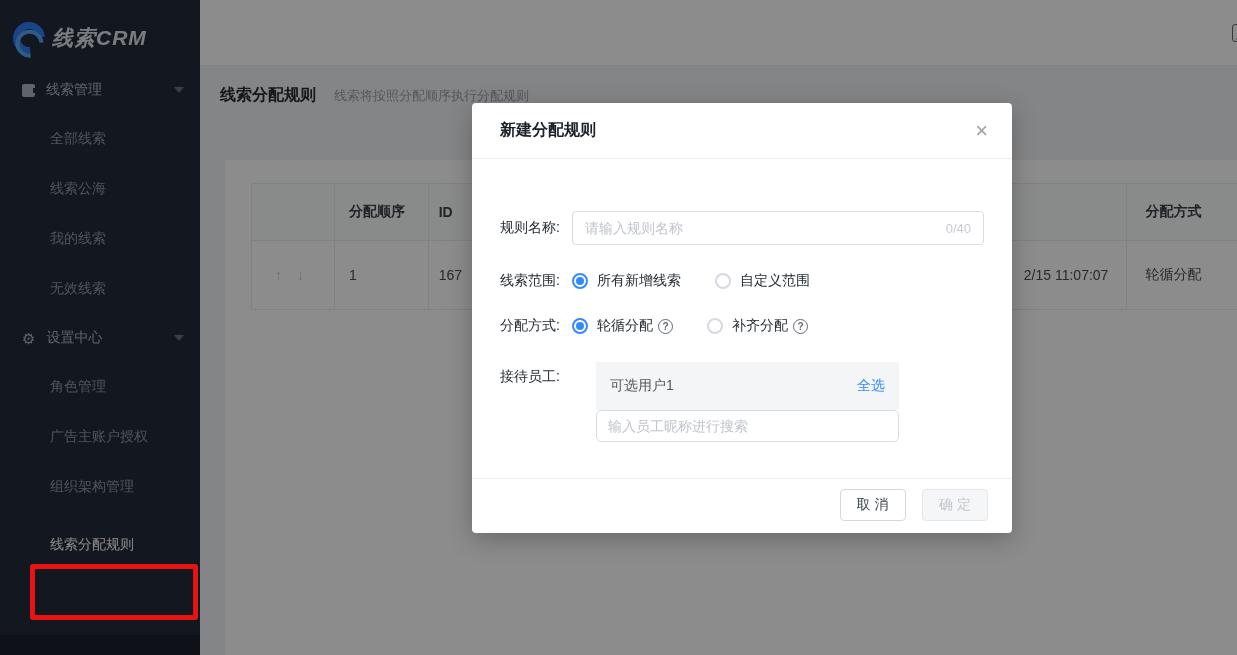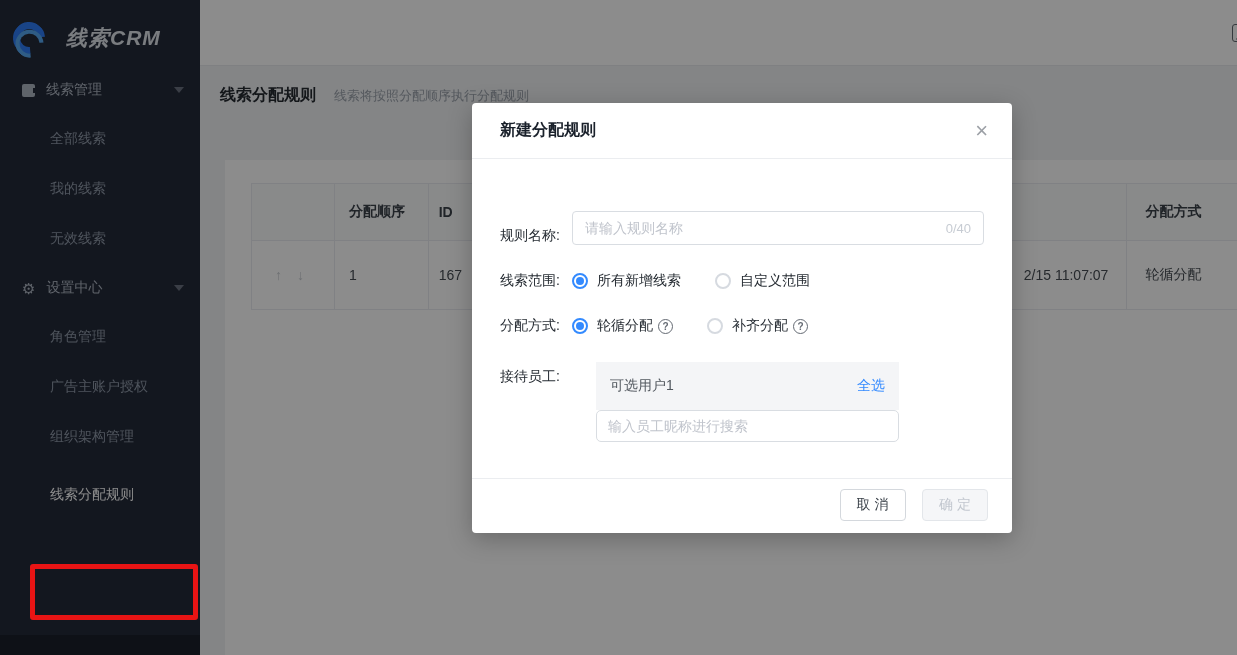--- a/index.html
+++ b/index.html
@@ -2,21 +2,21 @@
 <html><head>
 <meta charset="utf-8">
 <style>
   * { margin:0; padding:0; box-sizing:border-box; }
   html,body { width:1237px; height:655px; overflow:hidden; }
   body { position:relative; background:#f0f2f5; font-family:"Liberation Sans","DejaVu Sans",sans-serif; }
 
   
   .sidebar { position:absolute; left:0; top:0; width:200px; height:655px; background:#242b3a; z-index:10; }
   .sidebar-footer { position:absolute; left:0; bottom:0; width:200px; height:20px; background:#1a1f2a; }
-  .logo { height:62px; padding:13px 0 0 13px; display:flex; align-items:center; gap:21px; }
+  .logo { height:62px; padding:13px 0 0 13px; display:flex; align-items:center; gap:7px; }
   .c-mark { width:32px; height:32px; border-radius:50%; border:7px solid #2e7df6; border-right-color:transparent; transform:rotate(40deg); position:relative; }
   .c-mark::after { content:""; position:absolute; left:-1px; top:-1px; width:20px; height:20px; border-radius:50%; border:4px solid #57a8f0; border-right-color:transparent; }
   .logo-text { font-size:21px; font-weight:bold; font-style:italic; color:#dfe3ea; letter-spacing:1px; }
   .side-nav { margin-top:4px; }
   .side-group { height:48px; display:flex; align-items:center; padding:0 18px 0 22px; color:#aeb6c2; font-size:14px; position:relative; cursor:pointer; }
   .side-group .g-label { margin-left:11px; }
   .doc-icon { width:13px; height:13px; background:#aeb6c2; border-radius:2px; position:relative; display:inline-block; }
   .doc-icon::after { content:""; position:absolute; right:-2px; top:4px; width:4px; height:5px; background:#242b3a; }
   .gear-glyph { font-size:15px; line-height:1; }
   .caret { position:absolute; right:16px; top:21px; width:0; height:0; border-left:5px solid transparent; border-right:5px solid transparent; border-top:6px solid #6b7280; }
@@ -51,21 +51,21 @@
   
   .overlay { position:absolute; inset:0; background:rgba(0,0,0,0.45); z-index:40; }
   .annotation-rect { position:absolute; left:30px; top:564px; width:168px; height:56px; border:5px solid #e81414; border-radius:3px; z-index:60; }
 
   
   .modal { position:absolute; left:472px; top:103px; width:540px; height:430px; background:#ffffff; border-radius:4px; box-shadow:0 6px 24px rgba(0,0,0,0.25); z-index:100; }
   .modal-head { height:56px; padding:0 24px 0 28px; display:flex; align-items:center; justify-content:space-between; border-bottom:1px solid #ebedf0; }
   .modal-title { font-size:16px; font-weight:bold; color:#1a212b; }
   .modal-close { font-size:22px; color:#9ca0a6; cursor:pointer; line-height:1; font-weight:normal; }
   .modal-body { padding:52px 28px 0 28px; }
-  .form-row { display:flex; align-items:flex-end; margin-bottom:27px; }
+  .form-row { display:flex; align-items:center; margin-bottom:27px; }
   .form-row.top { align-items:flex-start;gap:24px; }
   .f-label { width:72px; flex:none; font-size:14px; color:#262c33; }
   .form-row.top .f-label { padding-top:6px; }
   .input-wrap { flex:1; height:34px; border:1px solid #d9dde2; border-radius:4px; display:flex; align-items:center; padding:0 12px; background:#fff; }
   .input-wrap input { flex:1; border:none; outline:none; font-size:14px; color:#333; background:transparent; font-family:inherit; }
   .input-wrap input::placeholder { color:#c0c4cc; }
   .counter { font-size:13px; color:#c7ccd3; margin-left:8px; }
   .options { display:flex; align-items:center; }
   .option { display:flex; align-items:center; cursor:pointer; }
   .option + .option { margin-left:34px; }
@@ -98,20 +98,23 @@
     <nav class="side-nav">
       <div class="side-group">
         <span class="doc-icon"></span>
         <span class="g-label">线索管理</span>
         <span class="caret"></span>
       </div>
       <div class="side-item">
           <span>全部线索</span>
         </div>
       <div class="side-item">
+          <span>线索公海</span>
+        </div>
+      <div class="side-item">
           <span>我的线索</span>
         </div>
       <div class="side-item">
           <span>无效线索</span>
         </div>
       <div class="side-group">
         <span class="gear-glyph">⚙</span>
         <span class="g-label">设置中心</span>
         <span class="caret"></span>
       </div>

